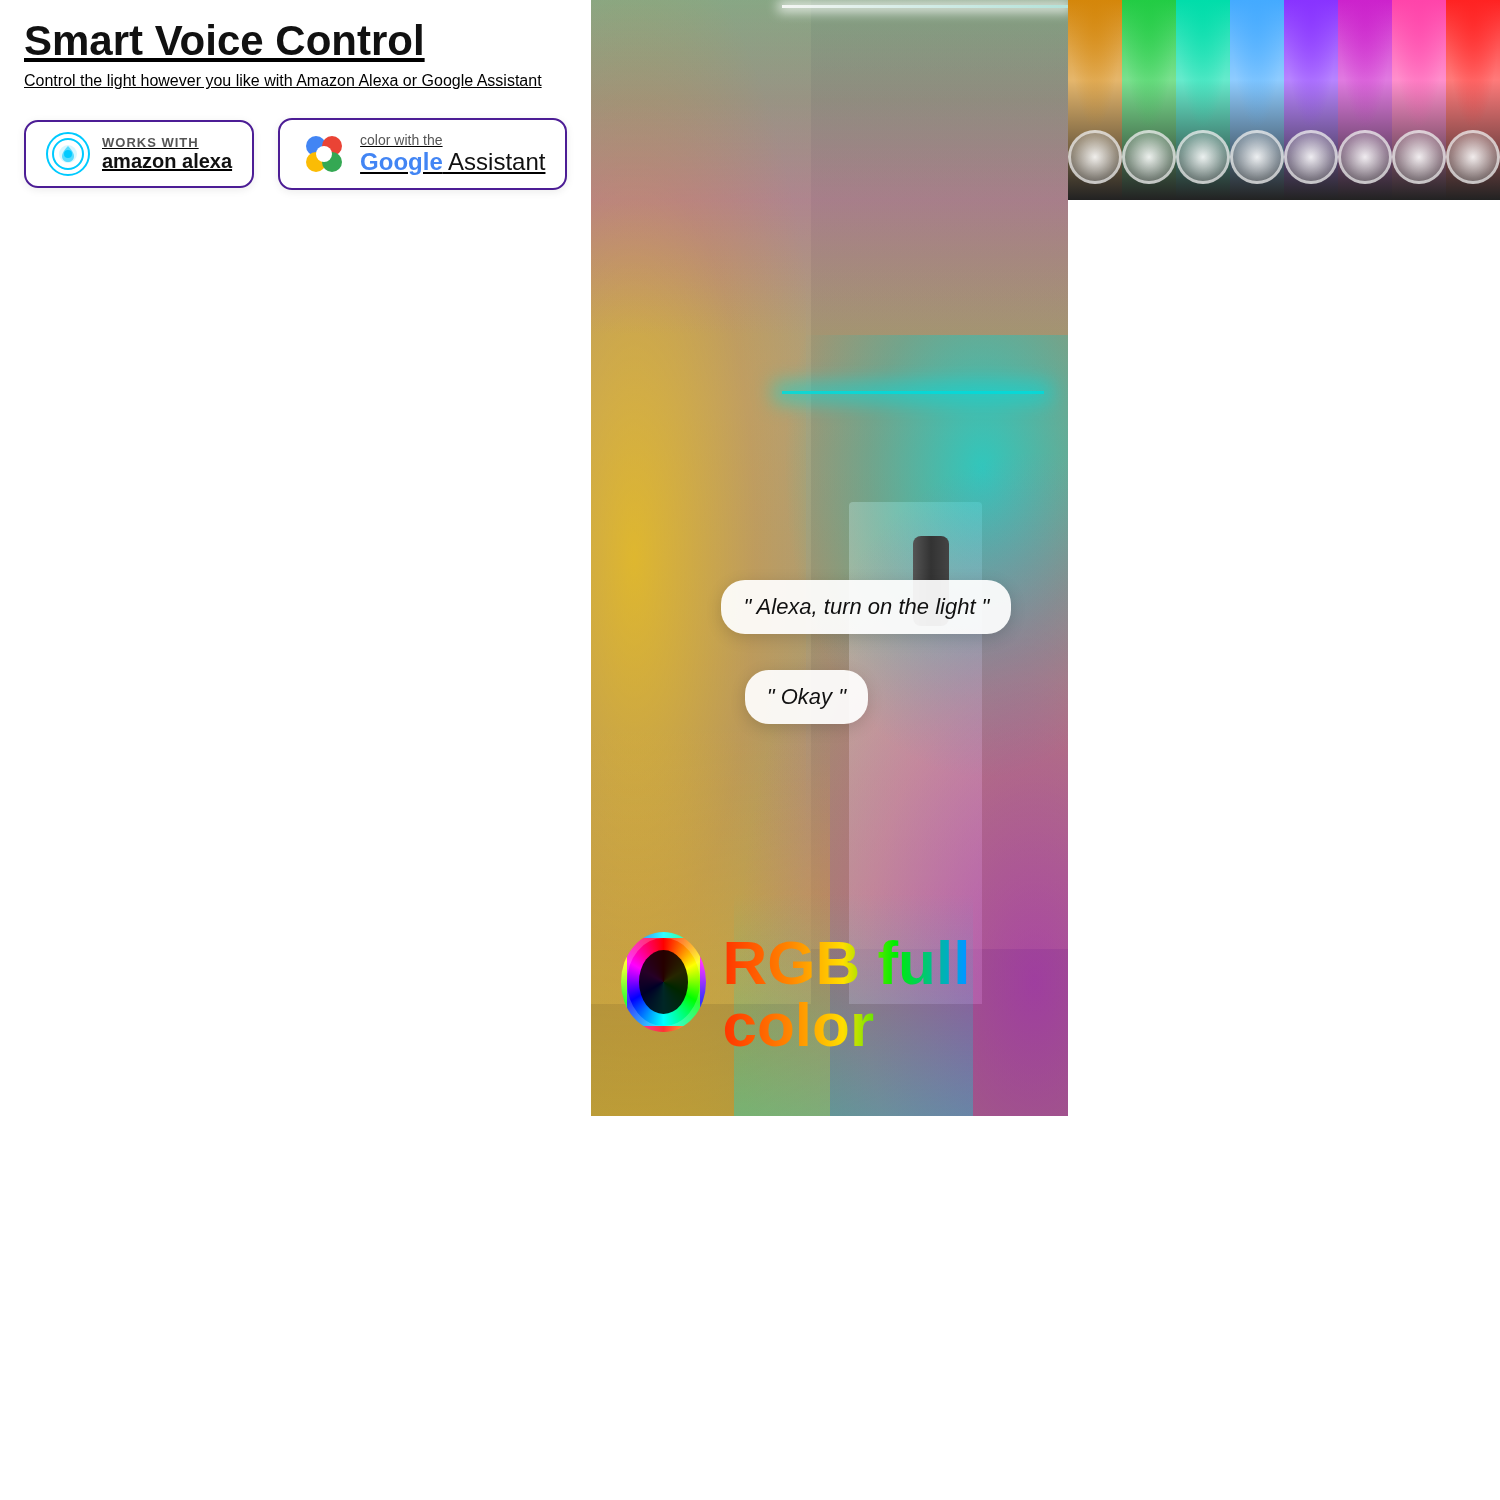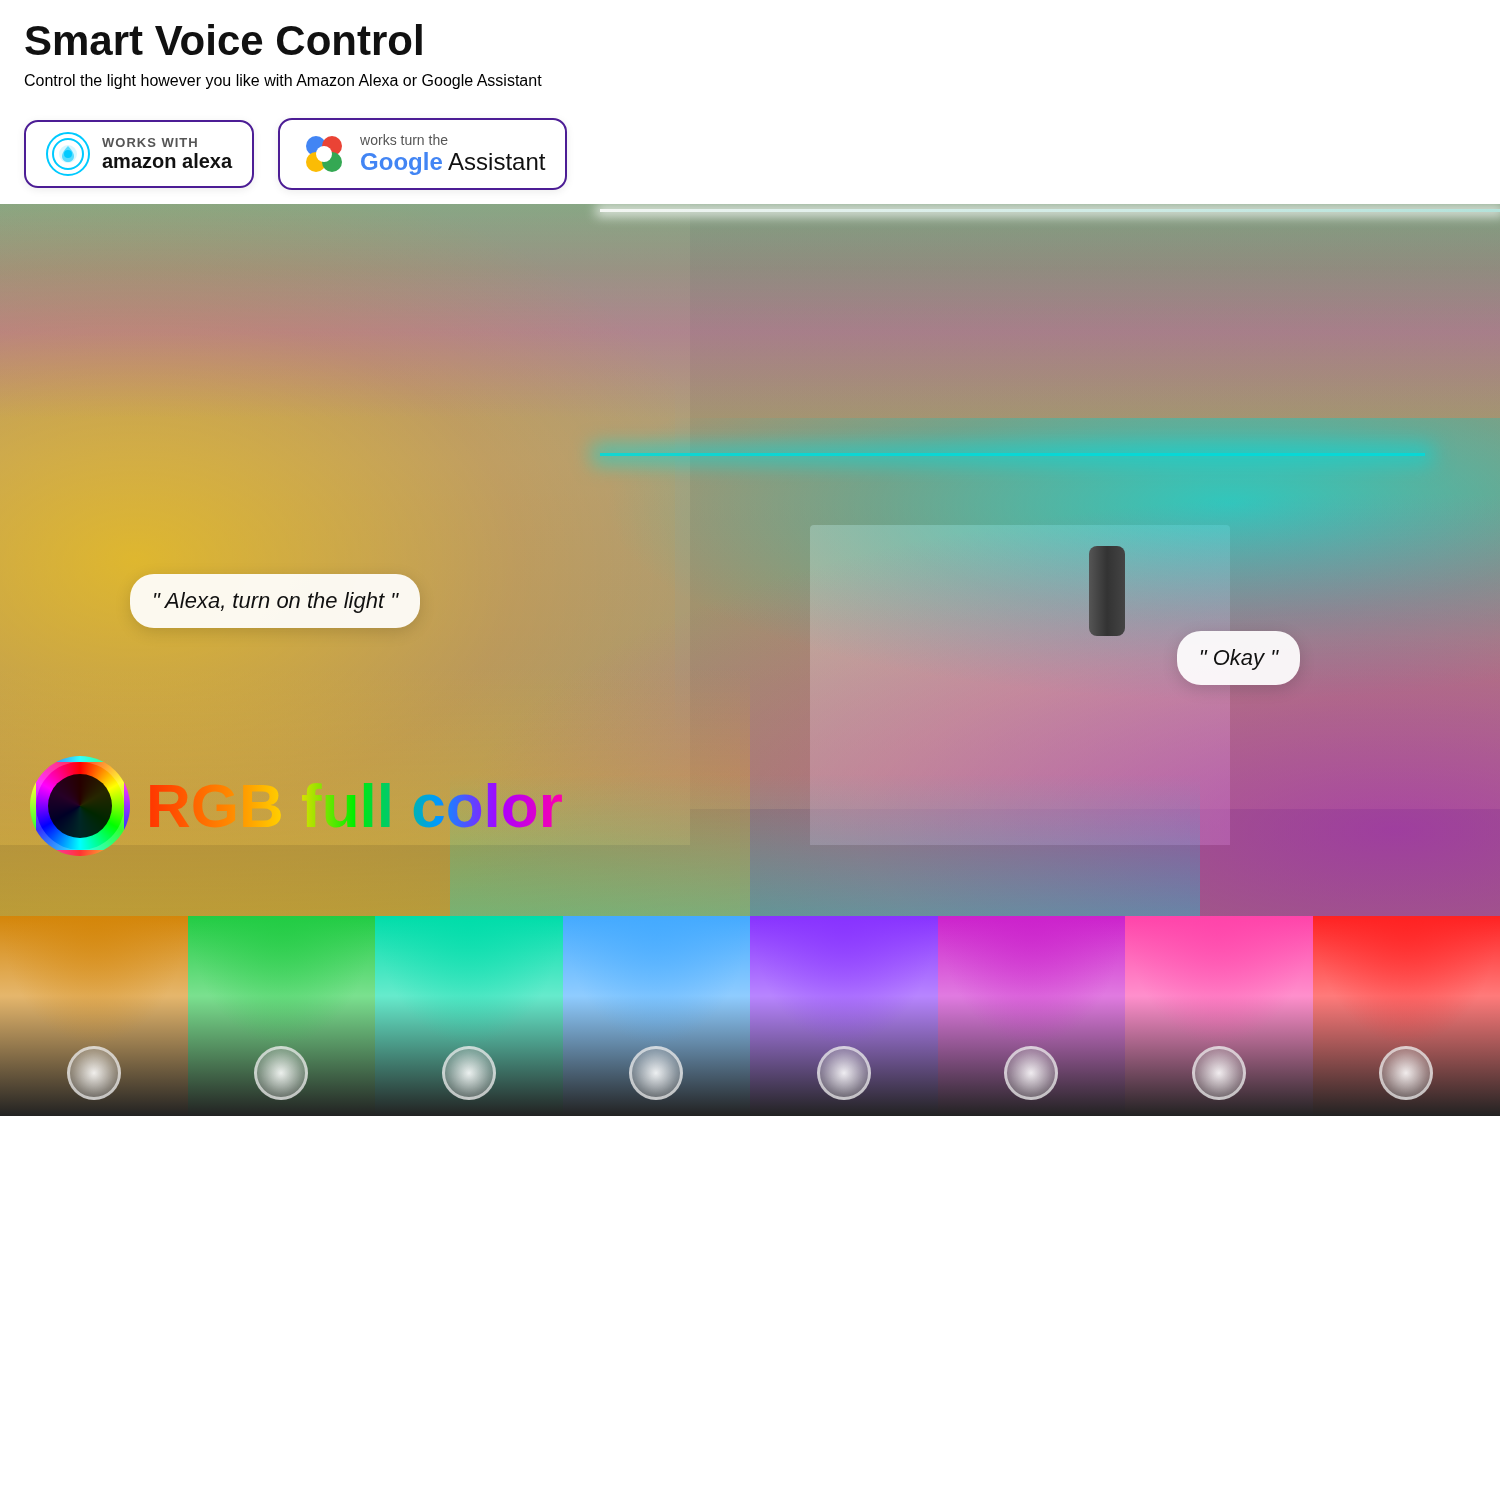--- a/index.html
+++ b/index.html
@@ -8,21 +8,22 @@
       height: 1500px;
       overflow: hidden;
       font-family: Arial, sans-serif;
       background: #fff;
     }
 
     .page-wrapper {
       width: 1500px;
       height: 1116px;
       display: flex;
-      flex-direction: column;
+      flex-direction: row;
+      text-decoration: underline;
     }
 
     
     .header-section {
       background: #fff;
       padding: 18px 24px 14px 24px;
       flex-shrink: 0;
     }
 
     .header-title {
@@ -205,21 +206,20 @@
       right: 200px;
       top: 60%;
     }
 
     
     .rgb-overlay {
       position: absolute;
       left: 30px;
       bottom: 60px;
       display: flex;
-      align-items: center;
       gap: 16px;
     }
 
     .color-wheel {
       width: 100px;
       height: 100px;
       border-radius: 50%;
       background: conic-gradient(
         #ff0000 0deg,
         #ff8000 30deg,
@@ -396,21 +396,21 @@
         <div class="badge-icon-group">
           <svg width="48" height="48" viewBox="0 0 48 48">
             <circle cx="16" cy="16" r="10" fill="#4285F4"></circle>
             <circle cx="32" cy="16" r="10" fill="#EA4335"></circle>
             <circle cx="16" cy="32" r="10" fill="#FBBC05"></circle>
             <circle cx="32" cy="32" r="10" fill="#34A853"></circle>
             <circle cx="24" cy="24" r="8" fill="white"></circle>
           </svg>
         </div>
         <div class="badge-text">
-          <span class="gtext-top">works turn the</span>
+          <span class="gtext-top">color with the</span>
           <span class="gtext-main">
             <span class="g-google">Google</span><span class="g-assistant"> Assistant</span>
           </span>
         </div>
       </div>
 
     </div>
   </div>
 
   <div class="kitchen-section">

